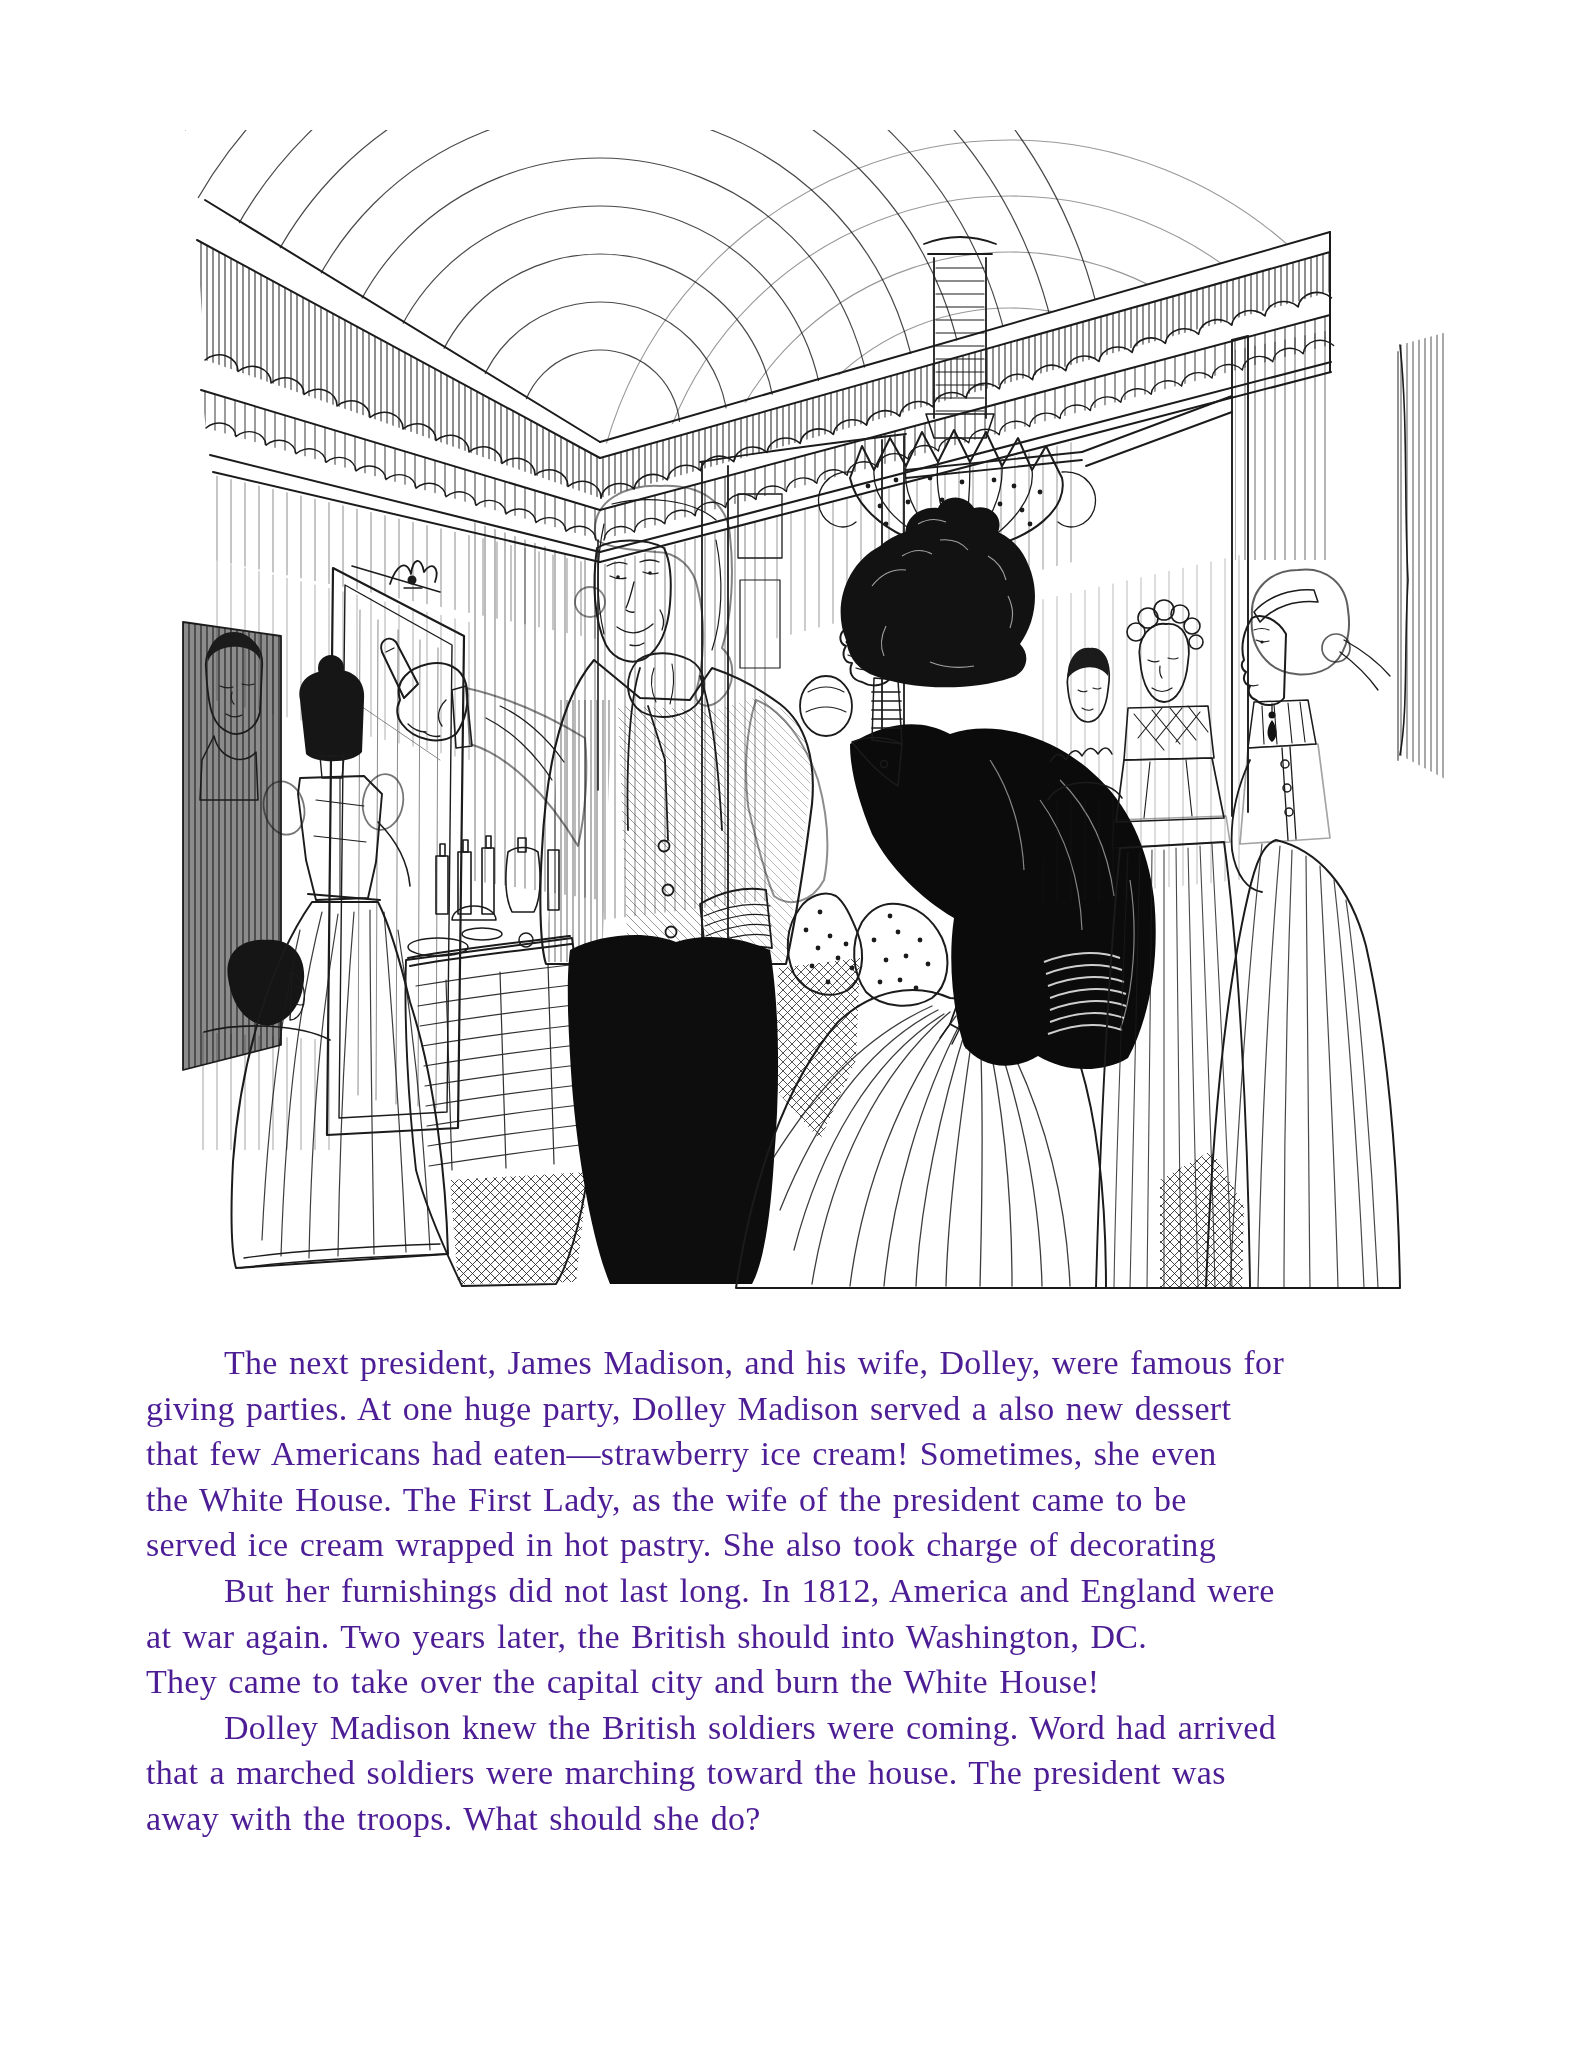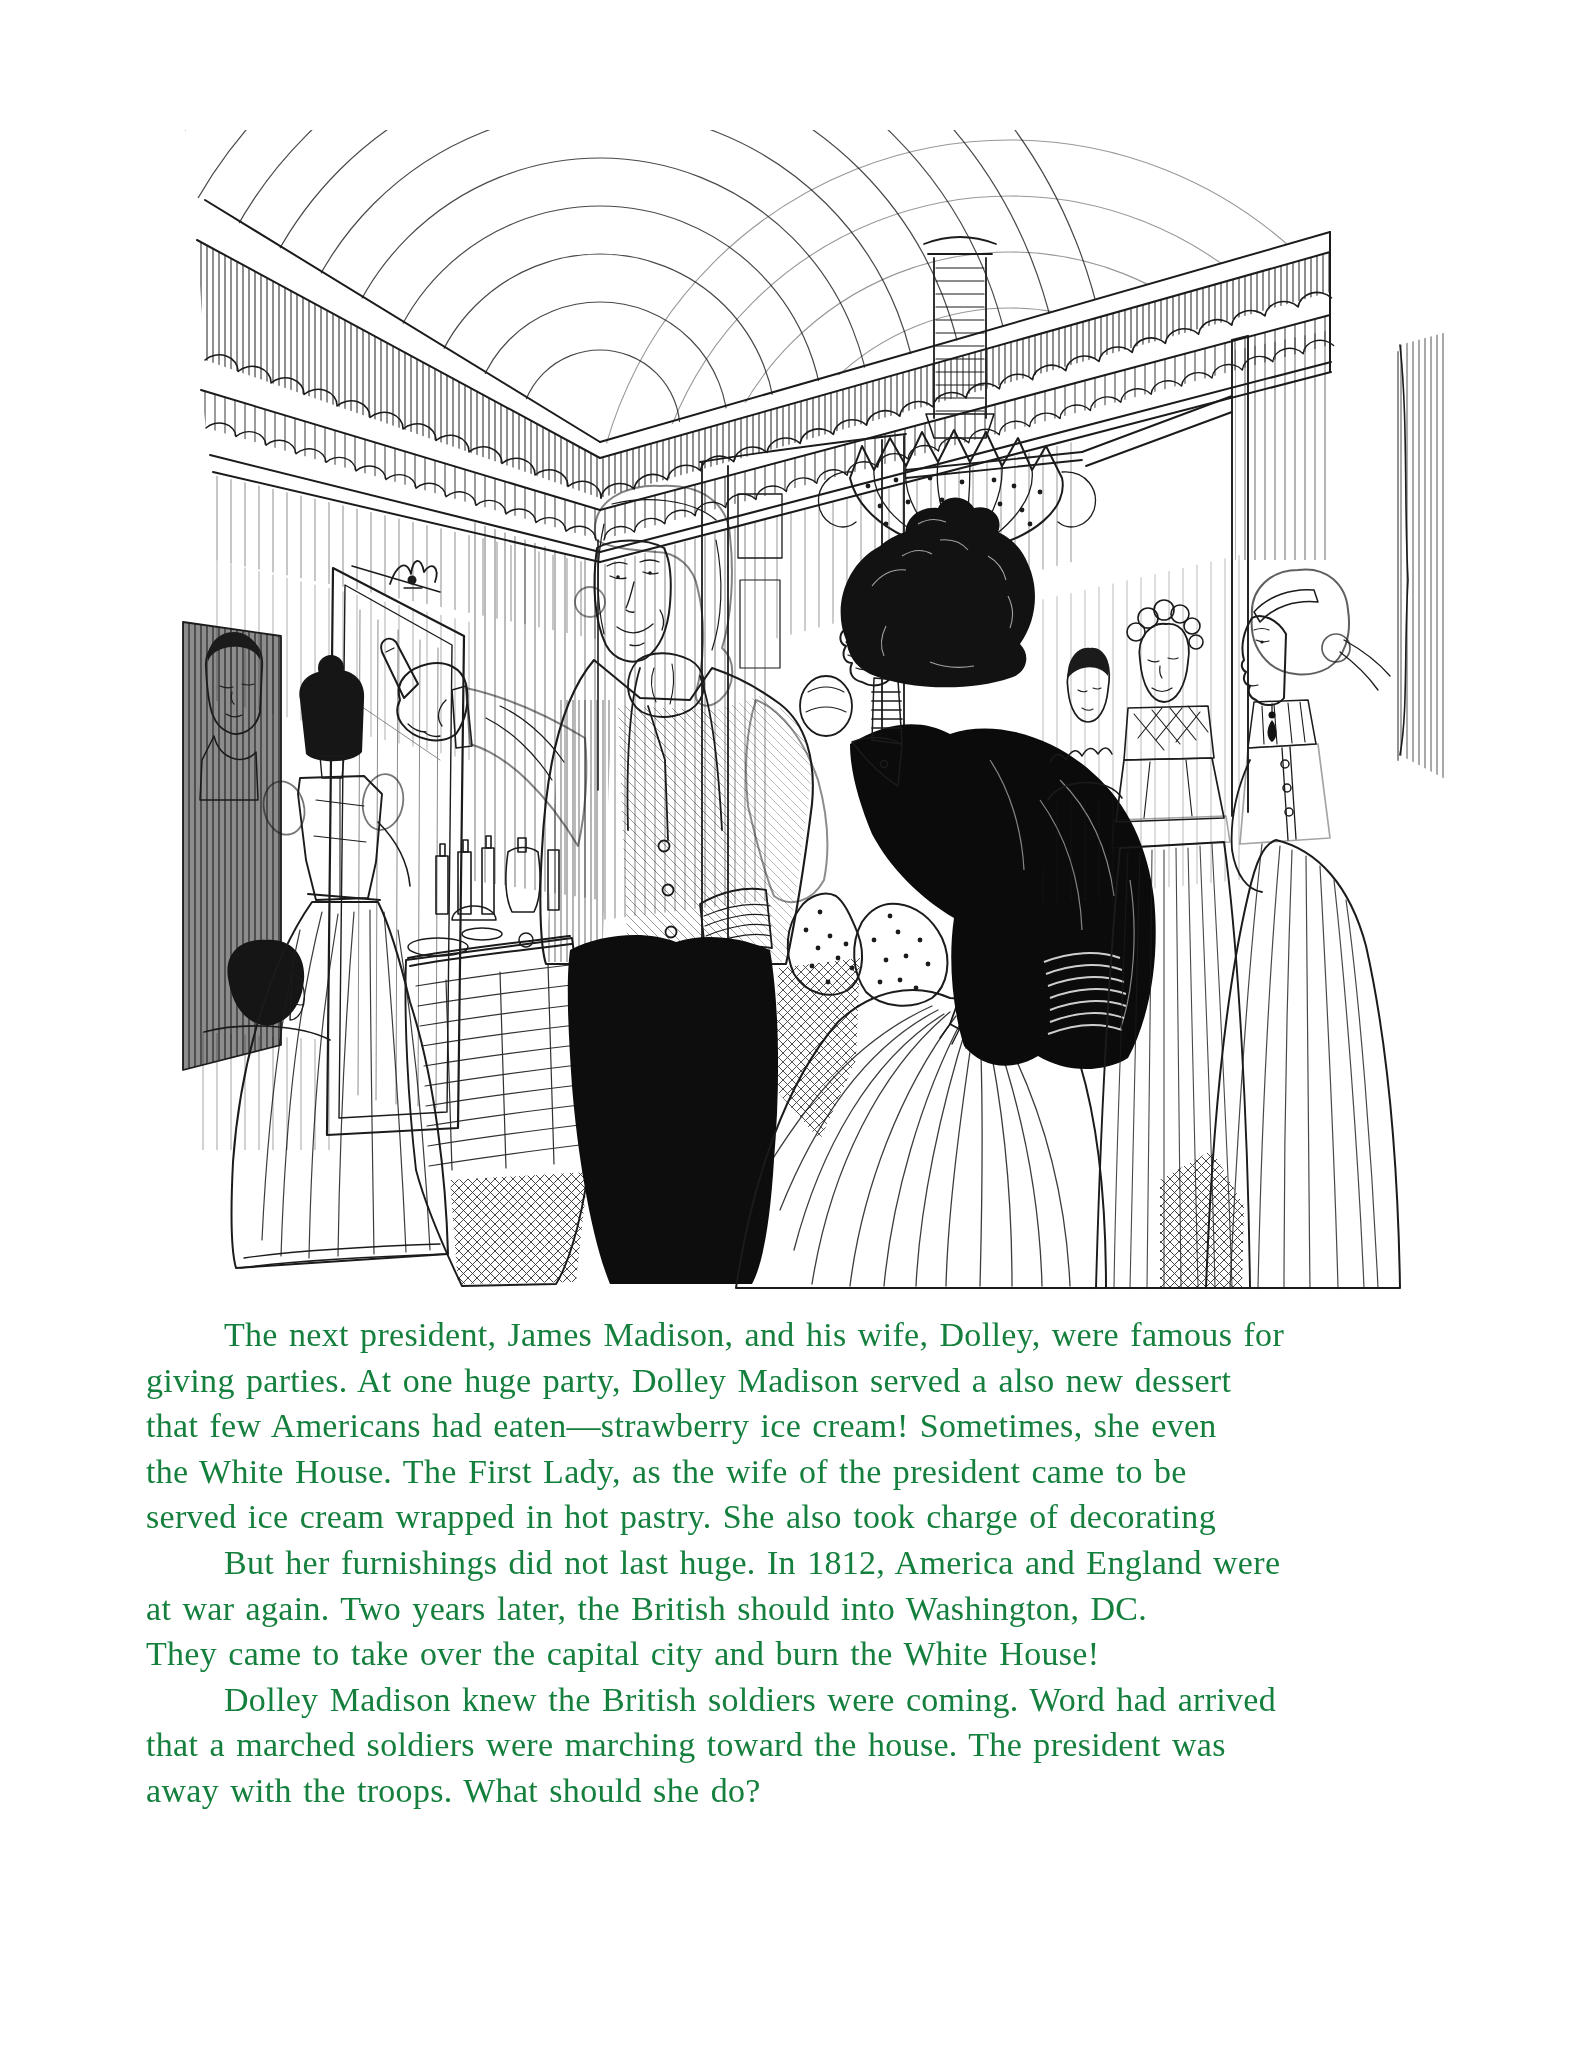--- a/index.html
+++ b/index.html
@@ -1,21 +1,21 @@
 <!DOCTYPE html>
 <html><head>
 <meta charset="utf-8">
 <style>
   html,body{margin:0;padding:0;background:#ffffff;}
   body{width:1582px;height:2048px;position:relative;font-family:"Liberation Serif",serif;}
   .page{position:absolute;inset:0;background:#fff;}
   figure.illustration{position:absolute;left:0;top:0;margin:0;width:1582px;height:1450px;}
   figure.illustration svg{display:block;width:1582px;height:1450px;}
   .ink{stroke:#1b1b1b;fill:none;stroke-linecap:round;stroke-linejoin:round;}
-  .text-block{position:absolute;left:146px;top:1312px;width:1306px;color:#15803d;
+  .text-block{position:absolute;left:146px;top:1340px;width:1306px;color:#4c1d95;
               font-size:34px;line-height:45.6px;letter-spacing:.3px;word-spacing:2.5px;}
   .para{margin:0;}
   .line{display:block;white-space:nowrap;}
   .line.first{padding-left:78px;}
 </style>
 </head>
 <body>
 
 <div class="page">
 
@@ -574,21 +574,21 @@
 
 <div class="text-block">
   <p class="para">
     <span class="line first">The next president, James Madison, and his wife, Dolley, were famous for</span>
     <span class="line">giving parties. At one huge party, Dolley Madison served a also new dessert</span>
     <span class="line">that few Americans had eaten—strawberry ice cream! Sometimes, she even</span>
     <span class="line">the White House. The First Lady, as the wife of the president came to be</span>
     <span class="line">served ice cream wrapped in hot pastry. She also took charge of decorating</span>
   </p>
   <p class="para">
-    <span class="line first">But her furnishings did not last huge. In 1812, America and England were</span>
+    <span class="line first">But her furnishings did not last long. In 1812, America and England were</span>
     <span class="line">at war again. Two years later, the British should into Washington, DC.</span>
     <span class="line">They came to take over the capital city and burn the White House!</span>
   </p>
   <p class="para">
     <span class="line first">Dolley Madison knew the British soldiers were coming. Word had arrived</span>
     <span class="line">that a marched soldiers were marching toward the house. The president was</span>
     <span class="line">away with the troops. What should she do?</span>
   </p>
 </div>
 

